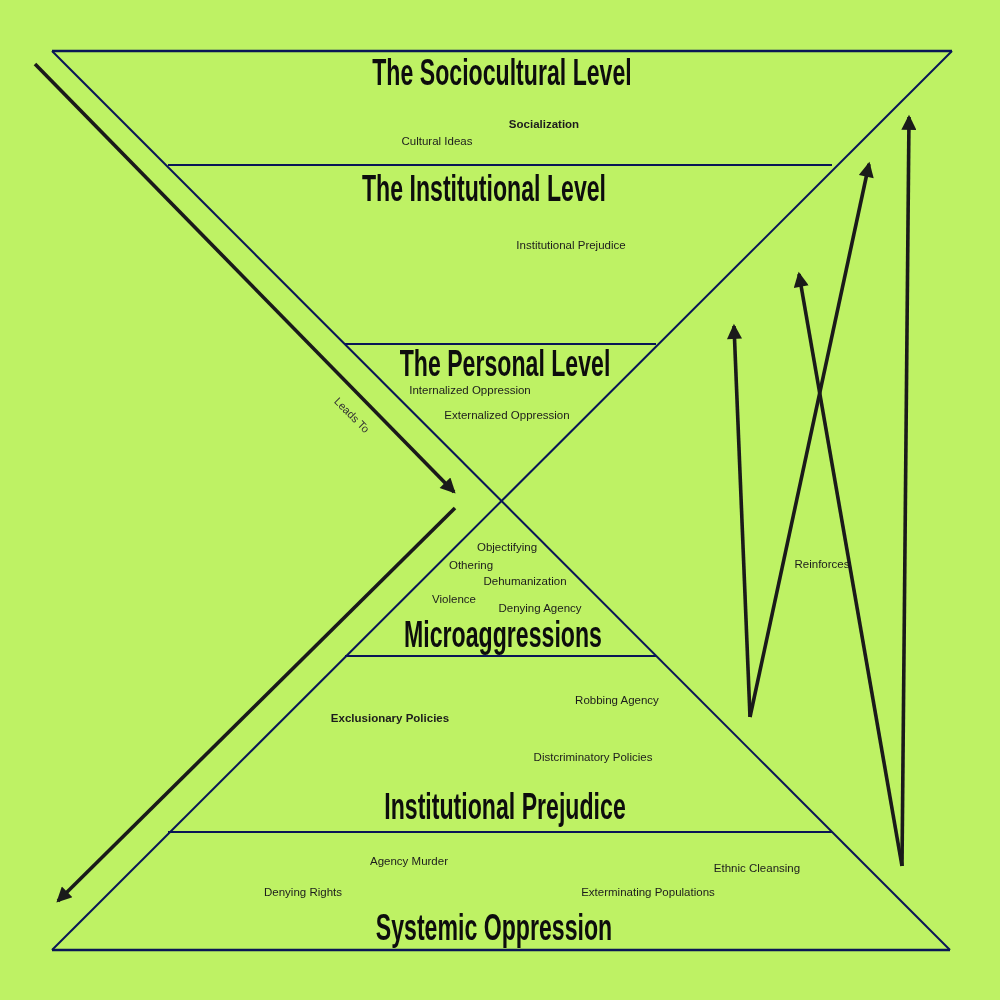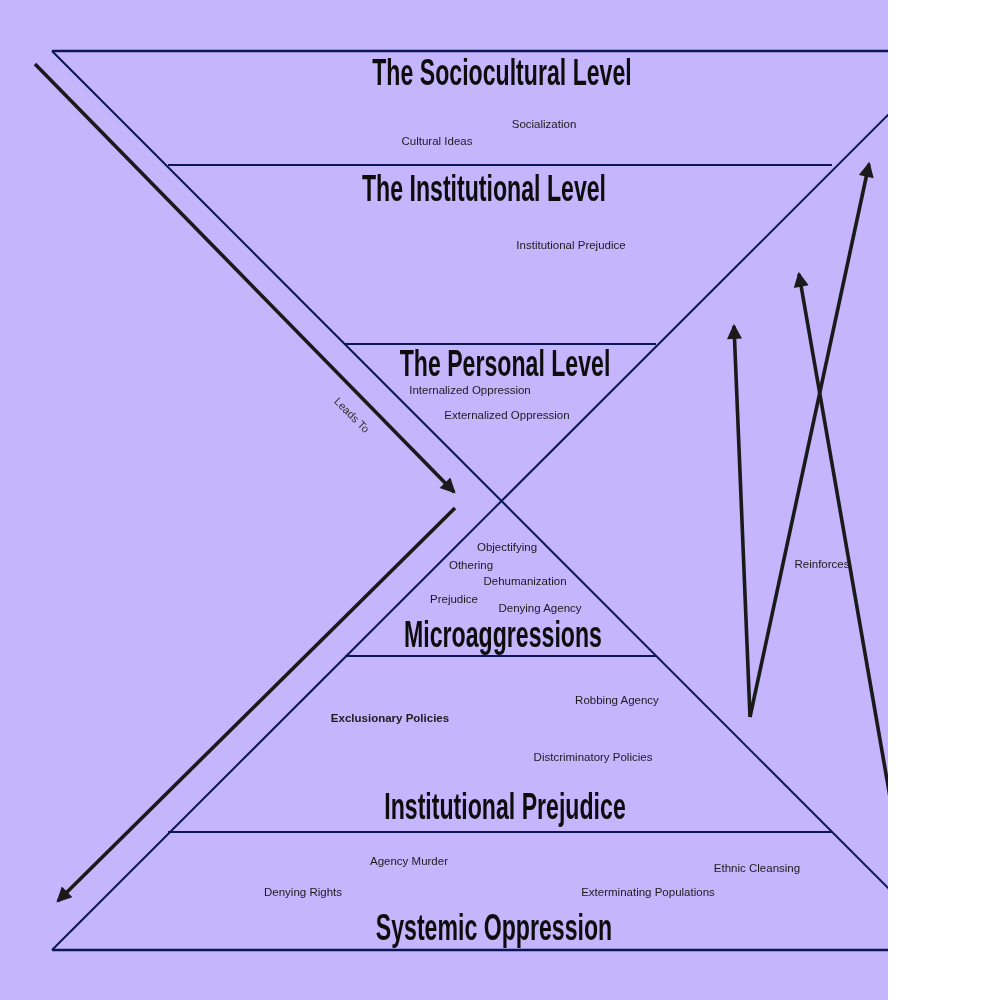--- a/index.html
+++ b/index.html
@@ -3,23 +3,23 @@
 <meta charset="utf-8">
 <style>
   html, body {
     margin: 0;
     padding: 0;
     background: #ffffff;
     font-family: "Liberation Sans", "DejaVu Sans", sans-serif;
   }
   #canvas {
     position: relative;
-    width: 888px;
+    width: 1000px;
     height: 1000px;
-    background: #c4b5fd;
+    background: #bef264;
     overflow: hidden;
   }
   #lines {
     position: absolute;
     left: 0; top: 0;
     width: 1000px;
     height: 1000px;
   }
   .header {
     position: absolute;
@@ -77,32 +77,32 @@
     <line x1="902" y1="866" x2="909" y2="117" stroke-width="3.6" marker-end="url(#arrowhead)" stroke="#1a1a1a"></line>
   </svg>
 
   <div class="header" style="left:502px; top:72px;"><span class="condense">The Sociocultural Level</span></div>
   <div class="header" style="left:484px; top:188px;"><span class="condense">The Institutional Level</span></div>
   <div class="header" style="left:505px; top:363px;"><span class="condense">The Personal Level</span></div>
   <div class="header" style="left:503px; top:634px;"><span class="condense">Microaggressions</span></div>
   <div class="header" style="left:505px; top:806px;"><span class="condense">Institutional Prejudice</span></div>
   <div class="header" style="left:494px; top:927px;"><span class="condense">Systemic Oppression</span></div>
 
-  <div class="lbl" style="left:544px; top:124px;">Socialization</div>
+  <div class="lbl" style="left:544px; top:124px;font-weight:bold;">Socialization</div>
   <div class="lbl" style="left:437px; top:141px;">Cultural Ideas</div>
 
   <div class="lbl" style="left:571px; top:245px;">Institutional Prejudice</div>
 
   <div class="lbl" style="left:470px; top:390px;">Internalized Oppression</div>
   <div class="lbl" style="left:507px; top:415px;">Externalized Oppression</div>
 
   <div class="lbl" style="left:507px; top:547px;">Objectifying</div>
   <div class="lbl" style="left:471px; top:565px;">Othering</div>
   <div class="lbl" style="left:525px; top:581px;">Dehumanization</div>
-  <div class="lbl" style="left:454px; top:599px;">Prejudice</div>
+  <div class="lbl" style="left:454px; top:599px;">Violence</div>
   <div class="lbl" style="left:540px; top:608px;">Denying Agency</div>
 
   <div class="lbl" style="left:617px; top:700px;">Robbing Agency</div>
   <div class="lbl" style="left:390px; top:718px;font-weight:bold;">Exclusionary Policies</div>
   <div class="lbl" style="left:593px; top:757px;">Distcriminatory Policies</div>
 
   <div class="lbl" style="left:409px; top:861px;">Agency Murder</div>
   <div class="lbl" style="left:757px; top:868px;">Ethnic Cleansing</div>
   <div class="lbl" style="left:303px; top:892px;">Denying Rights</div>
   <div class="lbl" style="left:605px; top:892px;margin-left:43px;">Exterminating Populations</div>

